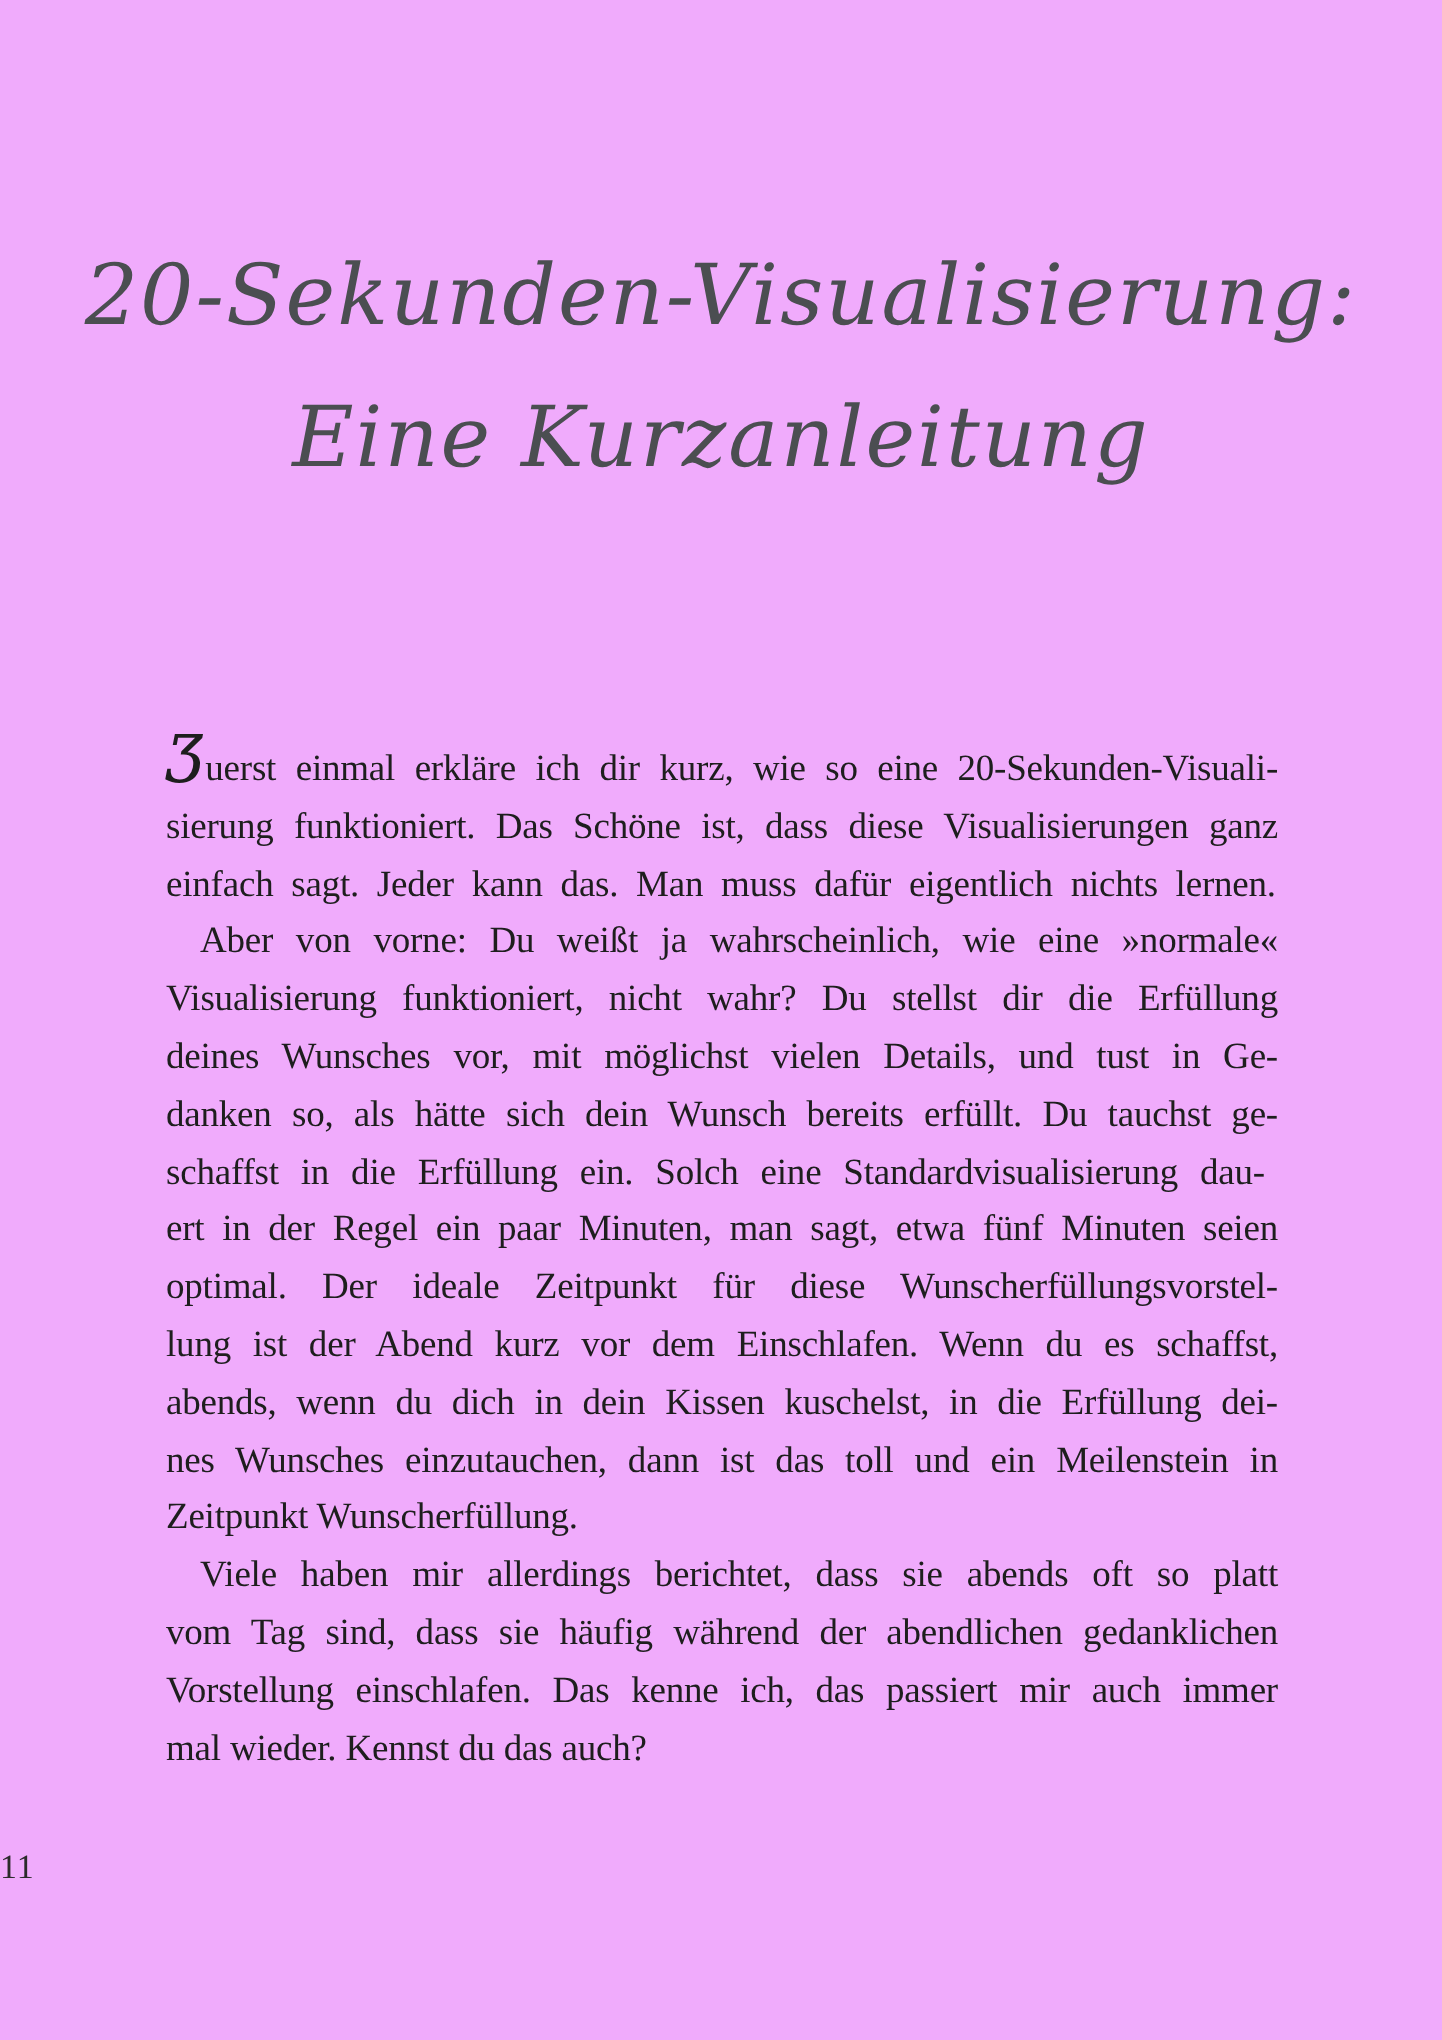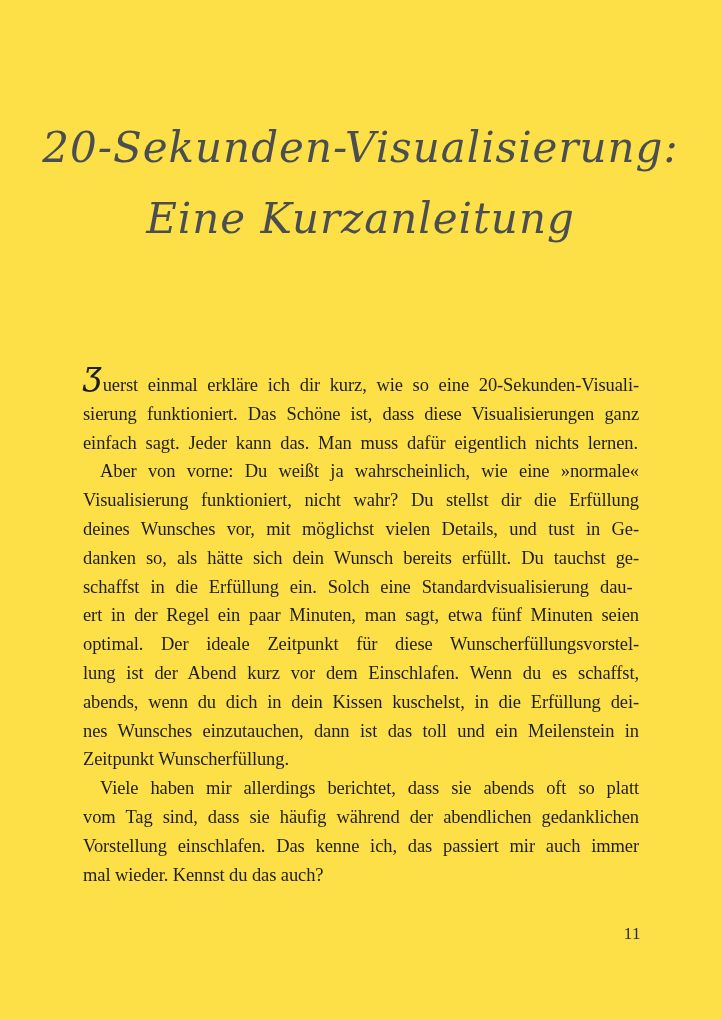--- a/index.html
+++ b/index.html
@@ -57,30 +57,30 @@
     letter-spacing: 0;
     position: relative;
     top: 1px;
     margin-right: 1px;
   }
   .page-number {
     position: absolute;
     top: 924px;
     left: 0;
     width: 641px;
-    text-align: right;
+    text-align: left;
     font-size: 17px;
     letter-spacing: 0.5px;
     color: #2b2b2b;
   }
 </style>
 </head>
 <body>
 
-<div class="page" style="background: #fde047;">
+<div class="page" style="background: #f0abfc;">
 
   <div class="chapter-title" style="color: rgb(75, 78, 81);">
     <div class="title-line">20-Sekunden-Visualisierung:</div>
     <div class="title-line">Eine Kurzanleitung</div>
   </div>
 
   <div class="body-text" style="color: rgb(30, 30, 30);">
       <div class="paragraph">
         <div class="line just" style="word-spacing: 5.21007px; text-align: right;"><span class="initial" title="Z">Ʒ</span><span>uerst einmal erkläre ich dir kurz, wie so eine 20-Sekunden-Visuali-</span></div>
         <div class="line just" style="word-spacing: 5.68945px;"><span>sierung funktioniert. Das Schöne ist, dass diese Visualisierungen ganz</span></div>

